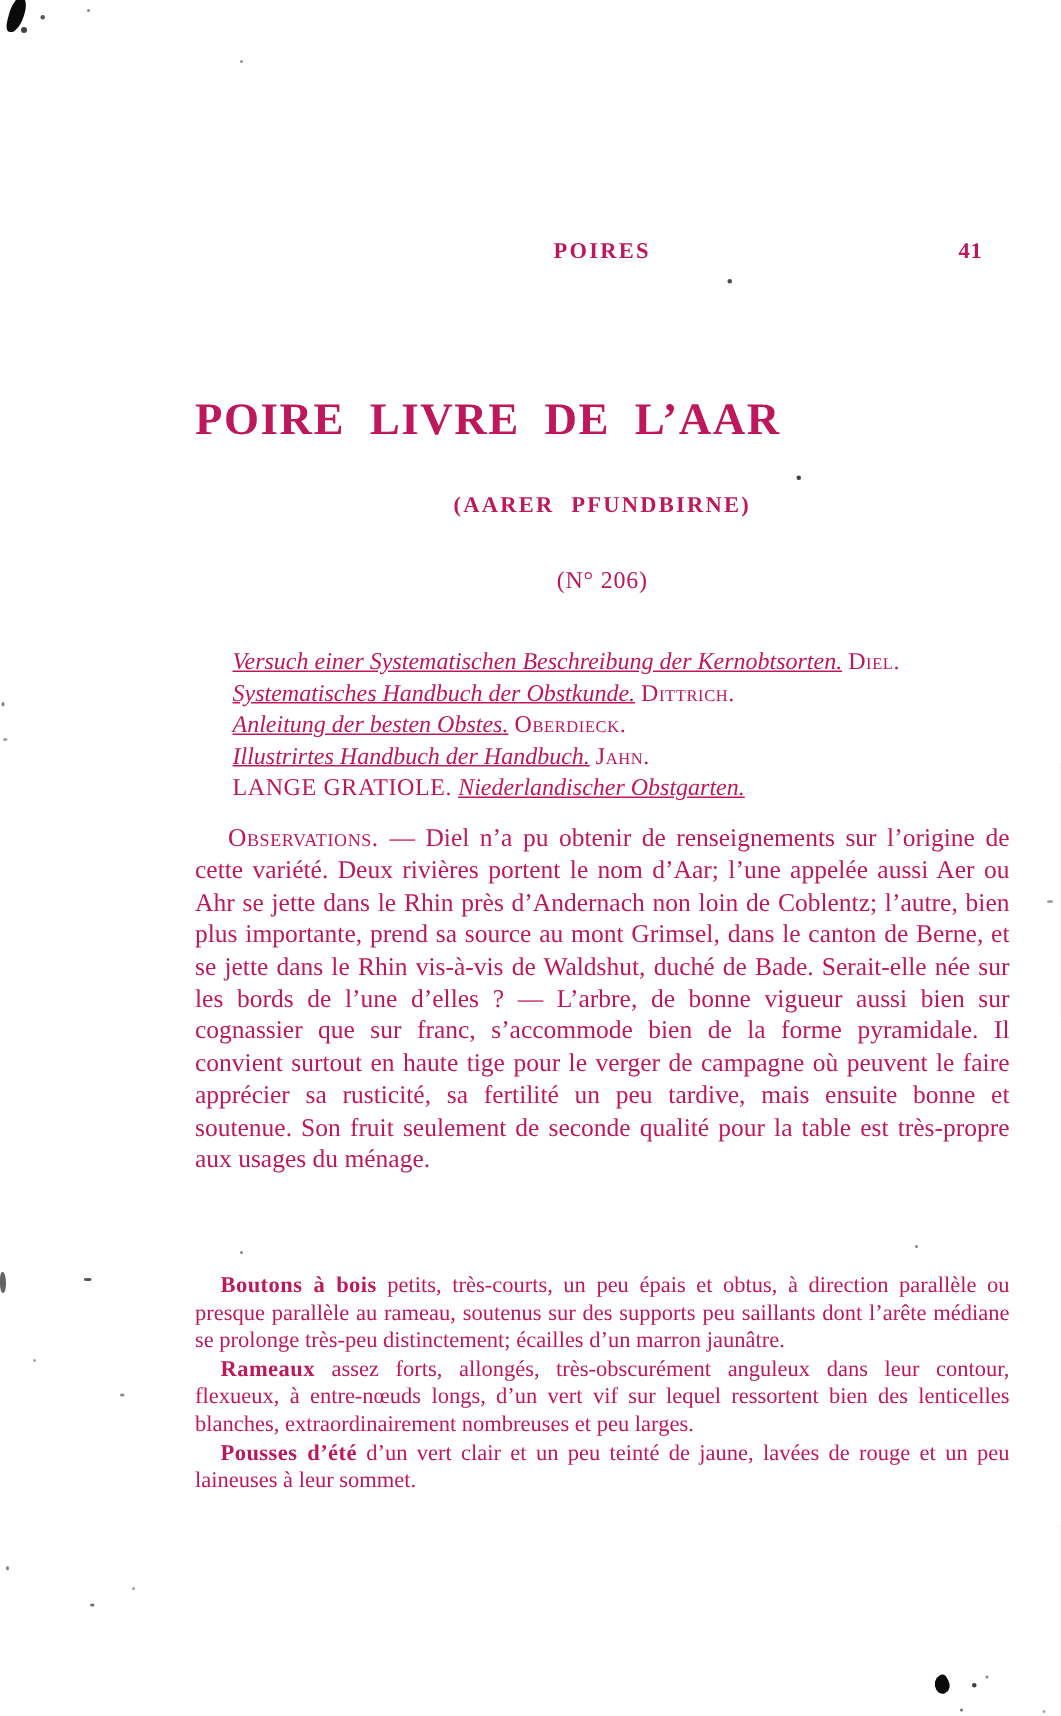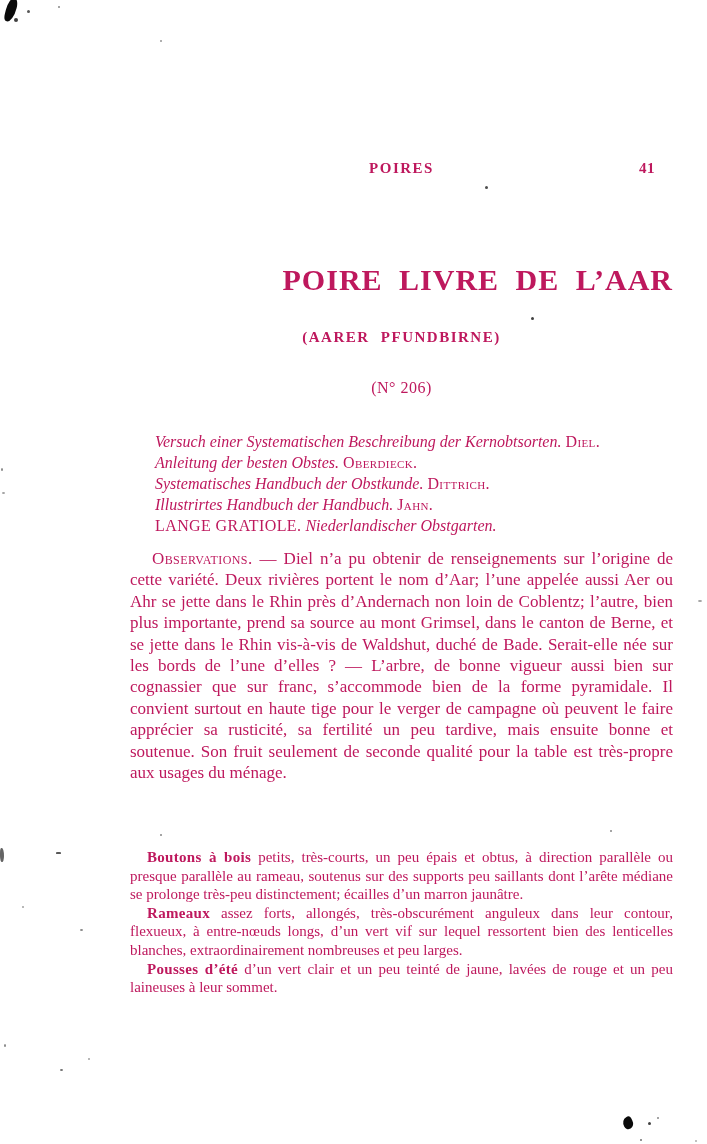--- a/index.html
+++ b/index.html
@@ -20,36 +20,36 @@
     display:block; text-align:center;
     font-size:15px; font-weight:bold; letter-spacing:1.5px;
   }
   .runhead .pnum {
     position:absolute; right:18px; top:0;
     font-size:15px; font-weight:bold; letter-spacing:0.5px;
   }
 
   
   .main-title {
-    top:263px; text-align:right;
+    top:263px; text-align:left;
     font-size:30px; font-weight:bold;
     letter-spacing:1px; word-spacing:8px;
     white-space:nowrap;
   }
   .sub-title {
     top:329px; text-align:center;
     font-size:15px; font-weight:bold;
     letter-spacing:1.5px; word-spacing:6px;
   }
   .num-line { top:379px; text-align:center; font-size:16px; letter-spacing:0.5px; }
 
   
   .refs { top:431px; left:155px; width:518px; font-size:16px; line-height:21px; }
   .ref { white-space:nowrap; }
-  .it { font-style:italic; }
+  .it { font-style:italic;text-decoration:underline; }
   .sc { font-variant:small-caps; font-style:normal; letter-spacing:0.4px; }
   .caps { font-style:normal; letter-spacing:0.4px; }
 
   
   .obs {
     top:548px;
     font-size:17px; line-height:21.4px;
     text-align:justify; text-indent:22px;
   }
   .obs p { margin:0; }
@@ -89,22 +89,22 @@
     <span class="rtitle">POIRES</span>
     <span class="pnum">41</span>
   </div>
 
   <div class="textblock main-title">POIRE LIVRE DE L’AAR</div>
   <div class="textblock sub-title">(AARER PFUNDBIRNE)</div>
   <div class="textblock num-line">(N° 206)</div>
 
   <div class="refs" style="position:absolute;">
     <div class="ref"><span class="it">Versuch einer Systematischen Beschreibung der Kernobtsorten.</span> <span class="sc">Diel.</span></div>
+    <div class="ref"><span class="it">Systematisches Handbuch der Obstkunde.</span> <span class="sc">Dittrich.</span></div>
     <div class="ref"><span class="it">Anleitung der besten Obstes.</span> <span class="sc">Oberdieck.</span></div>
-    <div class="ref"><span class="it">Systematisches Handbuch der Obstkunde.</span> <span class="sc">Dittrich.</span></div>
     <div class="ref"><span class="it">Illustrirtes Handbuch der Handbuch.</span> <span class="sc">Jahn.</span></div>
     <div class="ref"><span class="caps">LANGE GRATIOLE.</span> <span class="it">Niederlandischer Obstgarten.</span></div>
   </div>
 
   <div class="textblock obs">
     <p><span class="sc">Observations.</span><span> — Diel n’a pu obtenir de renseignements sur l’origine de cette variété. Deux rivières portent le nom d’Aar; l’une appelée aussi Aer ou Ahr se jette dans le Rhin près d’Andernach non loin de Coblentz; l’autre, bien plus importante, prend sa source au mont Grimsel, dans le canton de Berne, et se jette dans le Rhin vis-à-vis de Waldshut, duché de Bade. Serait-elle née sur les bords de l’une d’elles ? — L’arbre, de bonne vigueur aussi bien sur cognassier que sur franc, s’accommode bien de la forme pyramidale. Il convient surtout en haute tige pour le verger de campagne où peuvent le faire apprécier sa rusticité, sa fertilité un peu tardive, mais ensuite bonne et soutenue. Son fruit seulement de seconde qualité pour la table est très-propre aux usages du ménage.</span></p>
   </div>
 
 
   <div class="textblock desc">

